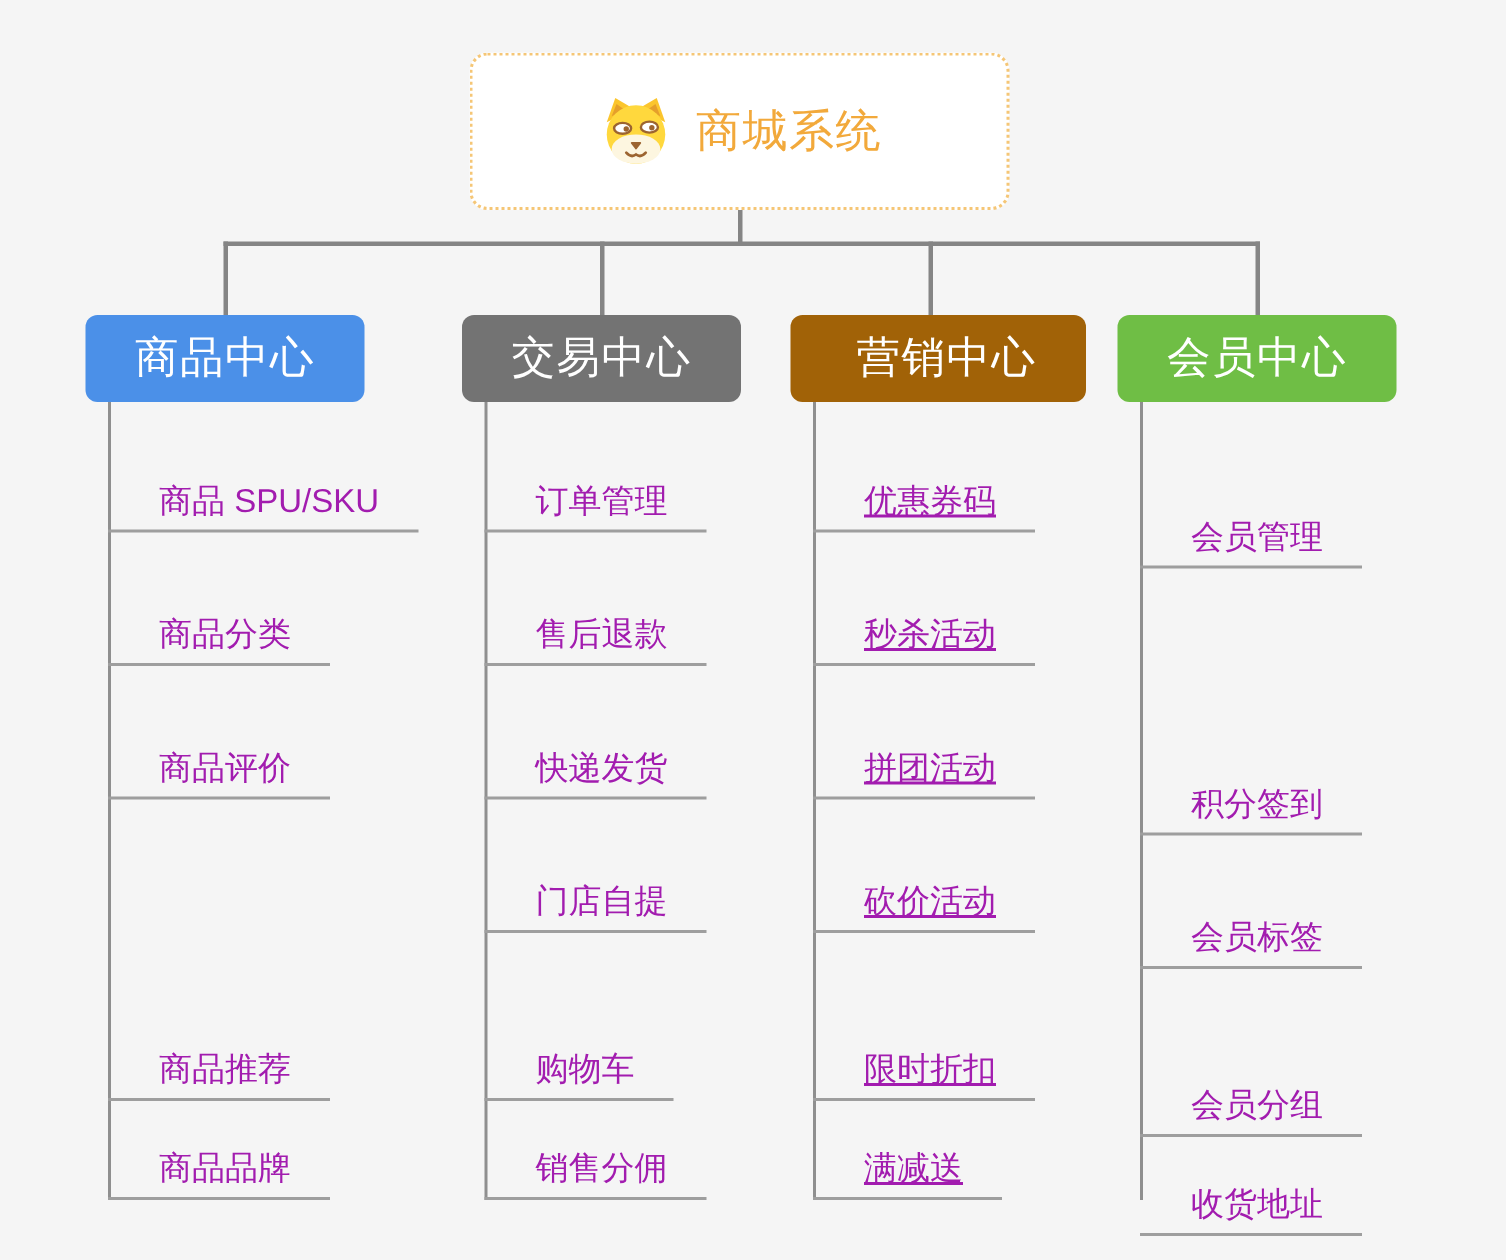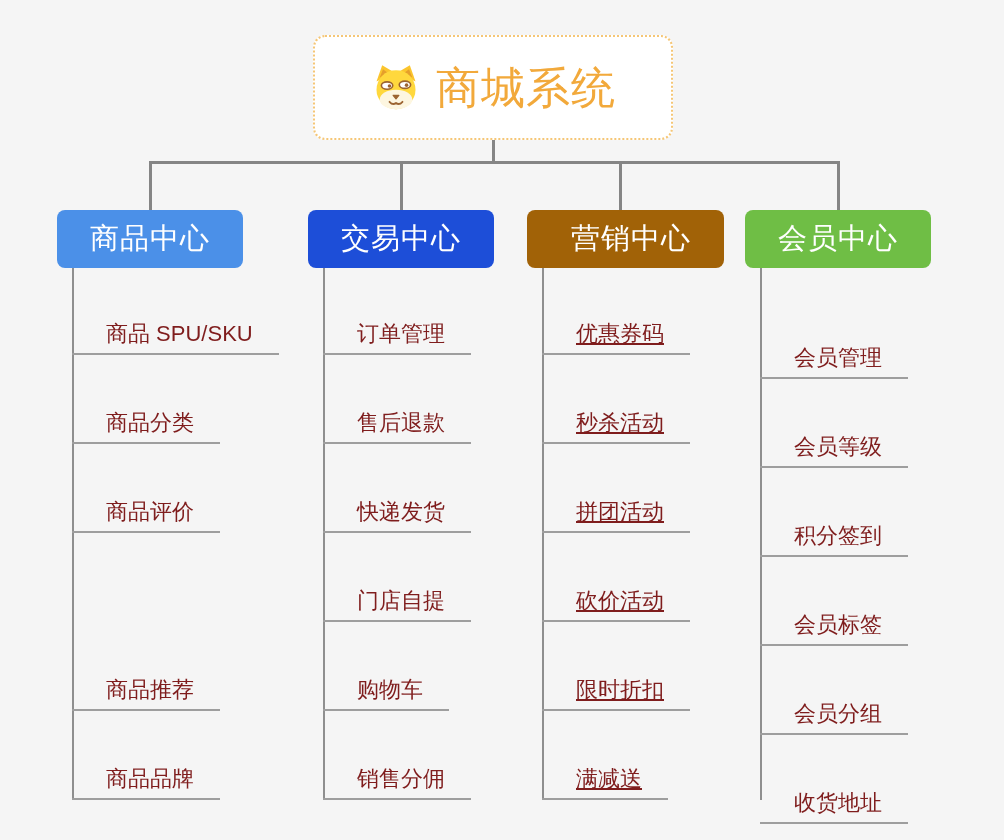--- a/index.html
+++ b/index.html
@@ -26,53 +26,53 @@
   
   .root {
     position:absolute; left:313px; top:35px;
     width:360px; height:105px; box-sizing:border-box;
     background:#ffffff;
     border:2px dotted #f5c676;
     border-radius:12px;
     display:flex; align-items:center; justify-content:center; gap:14px;
   }
   .root-title {
-    font-size:44px; line-height:1; letter-spacing:1px;
+    font-size:30px; line-height:1; letter-spacing:1px;
     color:#f2a93b; font-weight:400;
   }
   .dog { width:52px; height:52px; flex:0 0 auto; }
 
   
   .branch {
     position:absolute; top:210px;
     width:186px; height:58px;
     border-radius:8px;
     display:flex; align-items:center; justify-content:center;
     color:#ffffff; font-size:29px; font-weight:400;
     letter-spacing:1px;
     cursor:default;
   }
   .b0 { left:57px;  background:#4b90e8; }
-  .b1 { left:308px; background:#1d4ed8; }
+  .b1 { left:308px; background:#737373; }
   .b2 { left:527px; background:#a16207;padding-left:11px; }
   .b3 { left:745px; background:#6fbe45; }
 
   
   .leaf {
     position:absolute;
-    font-size:22px; line-height:26px; color:#7f1d1d;
+    font-size:22px; line-height:26px; color:#a21caf;
     padding:0 26px 6px 34px;
     border-bottom:2px solid #9e9e9e;
     white-space:nowrap;
     cursor:default;
     text-align:right;
   }
   .c0 { left:72px; } .c1 { left:323px; } .c2 { left:542px;text-decoration:underline; } .c3 { left:760px;margin-top:24px; }
   .r0 { top:321px; } .r1 { top:410px; } .r2 { top:499px; }
-  .r3 { top:588px; } .r4 { top:677px; } .r5 { top:766px; }
+  .r3 { top:588px; } .r4 { top:700px; } .r5 { top:766px; }
 </style>
 </head>
 <body>
 
 <div class="canvas">
 
   <div class="line root-stub"></div>
   <div class="line h-connector"></div>
   <div class="line stub stub0"></div>
   <div class="line stub stub1"></div>
@@ -128,19 +128,18 @@
   <div class="leaf c1 r5">销售分佣</div>
 
   <div class="leaf c2 r0">优惠券码</div>
   <div class="leaf c2 r1">秒杀活动</div>
   <div class="leaf c2 r2">拼团活动</div>
   <div class="leaf c2 r3">砍价活动</div>
   <div class="leaf c2 r4">限时折扣</div>
   <div class="leaf c2 r5">满减送</div>
 
   <div class="leaf c3 r0">会员管理</div>
-  <div class="leaf c3 r1">会员等级</div>
   <div class="leaf c3 r2">积分签到</div>
   <div class="leaf c3 r3">会员标签</div>
   <div class="leaf c3 r4">会员分组</div>
   <div class="leaf c3 r5">收货地址</div>
 
 </div>
 
 </body></html>

